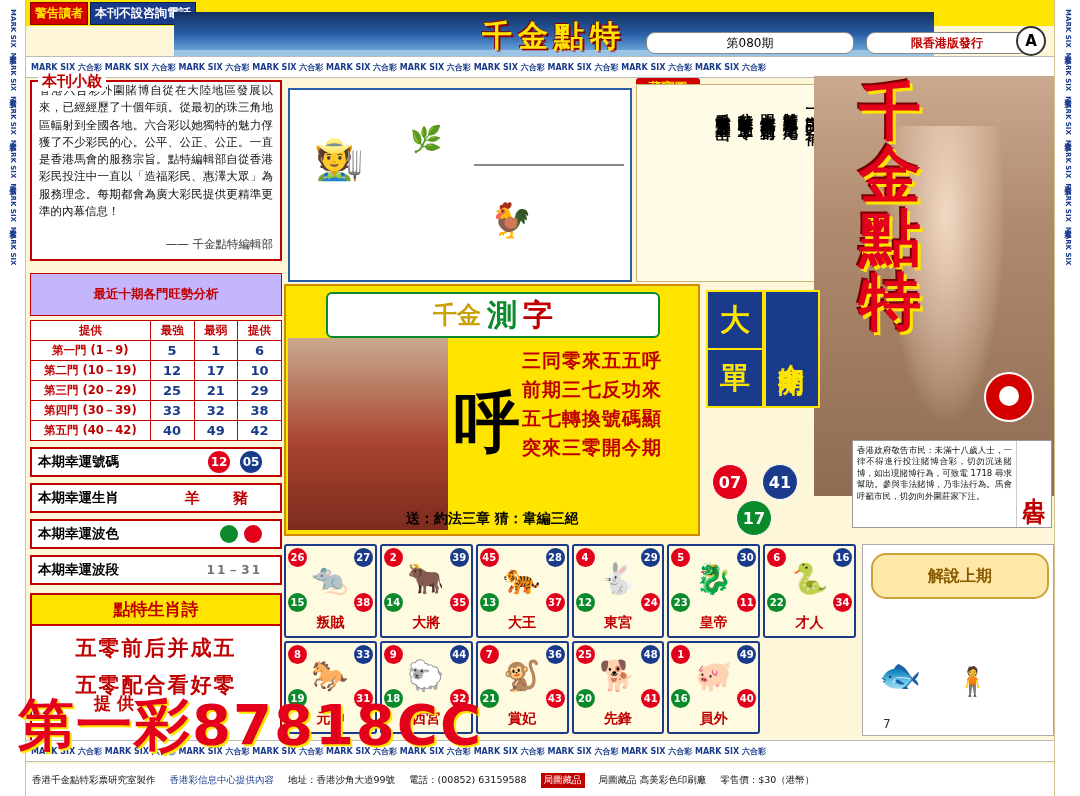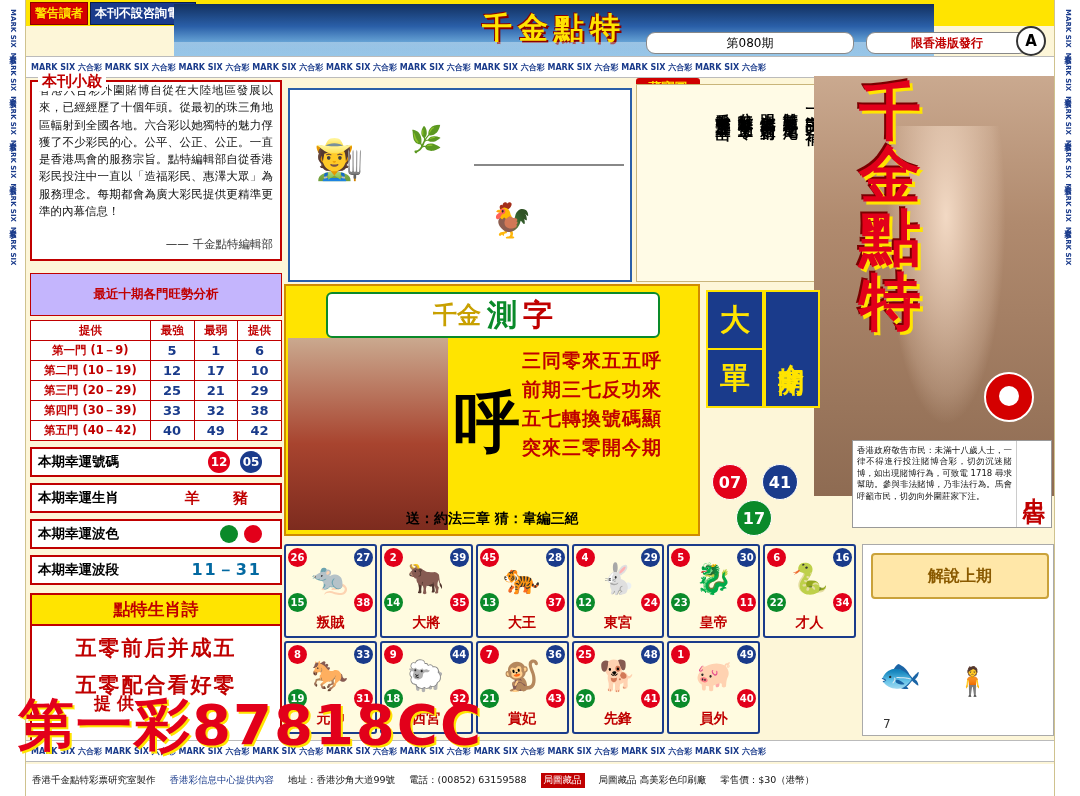--- a/index.html
+++ b/index.html
@@ -36,21 +36,21 @@
     font-size:12px;padding:2px 4px;border:1px solid #8a0000;
   }
   .topbar .warn2{
     background:#1a3b8b;color:#fff;font-weight:bold;font-size:12px;
     padding:2px 4px;margin-left:2px;border:1px solid #0b1d4a;
   }
   .masthead{
     position:absolute;left:26px;top:0;width:1028px;height:56px;
   }
   .mast-img{
-    position:absolute;left:148px;top:4px;width:760px;height:56px;
+    position:absolute;left:148px;top:12px;width:760px;height:56px;
     background:linear-gradient(180deg,#12305f 0%,#2a5fa8 40%,#6aa7d8 70%,#9ccdee 100%);
     overflow:hidden;
   }
   .mast-img:after{
     content:"";position:absolute;left:0;bottom:0;width:100%;height:18px;
     background:linear-gradient(180deg,rgba(255,255,255,.35),rgba(120,170,210,.1));
   }
   .mast-title{
     position:absolute;left:0;top:4px;width:760px;text-align:center;
     font-size:30px;font-weight:bold;color:#ffe400;
@@ -122,21 +122,21 @@
     width:22px;height:22px;border-radius:50%;display:flex;align-items:center;
     justify-content:center;font-size:12px;font-weight:bold;color:#fff;
   }
   .ball.red{background:#e2001a;}
   .ball.blue{background:#1a3b8b;}
   .zodiac{font-size:15px;font-weight:bold;color:#c00000;letter-spacing:14px;}
   .wave{display:flex;gap:6px;align-items:center;}
   .wave i{width:18px;height:18px;border-radius:50%;display:block;}
   .wave .g{background:#0a8a2a;}
   .wave .r{background:#e2001a;}
-  .band{font-size:16px;font-weight:bold;color:#0369a1;letter-spacing:2px;}
+  .band{font-size:12px;font-weight:bold;color:#737373;letter-spacing:2px;}
   
   .poem{
     margin-top:8px;border:2px solid #c00000;background:#fff;height:150px;position:relative;
   }
   .poem h3{
     margin:0;text-align:center;background:#ffe400;color:#c00000;font-size:17px;
     padding:3px 0;border-bottom:2px solid #c00000;font-weight:bold;
   }
   .poem p{
     margin:8px 0 0 0;text-align:center;font-size:21px;font-weight:bold;color:#c00000;
@@ -297,21 +297,21 @@
   .bb.tr{right:2px;top:2px;}
   .bb.bl{left:2px;bottom:24px;}
   .bb.br{right:2px;bottom:24px;}
   
   .artbox2{
     position:absolute;left:862px;top:544px;width:190px;height:190px;
     background:#fff;border:1px solid #aaa;overflow:hidden;
   }
   .banner-scroll{
     position:absolute;left:8px;top:8px;width:174px;height:42px;
-    background:#ffe7a8;border:2px solid #caa23a;border-radius:4px;
+    background:#ffe7a8;border:2px solid #caa23a;border-radius:15px;
     display:flex;align-items:center;justify-content:center;
     color:#8a5a00;font-size:16px;font-weight:bold;
   }
   
   .watermark{
     position:absolute;left:18px;bottom:48px;width:700px;height:60px;
     font-size:56px;font-weight:bold;color:#e2001a;
     text-shadow:2px 2px 0 #ffe400;
     letter-spacing:2px;
     z-index:20;pointer-events:none;

